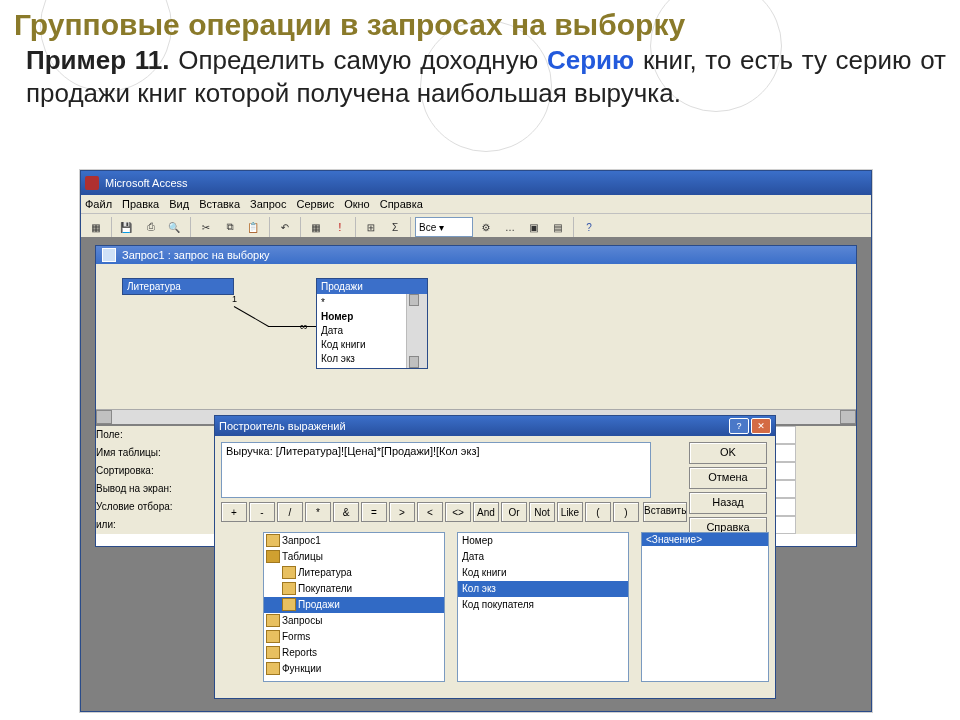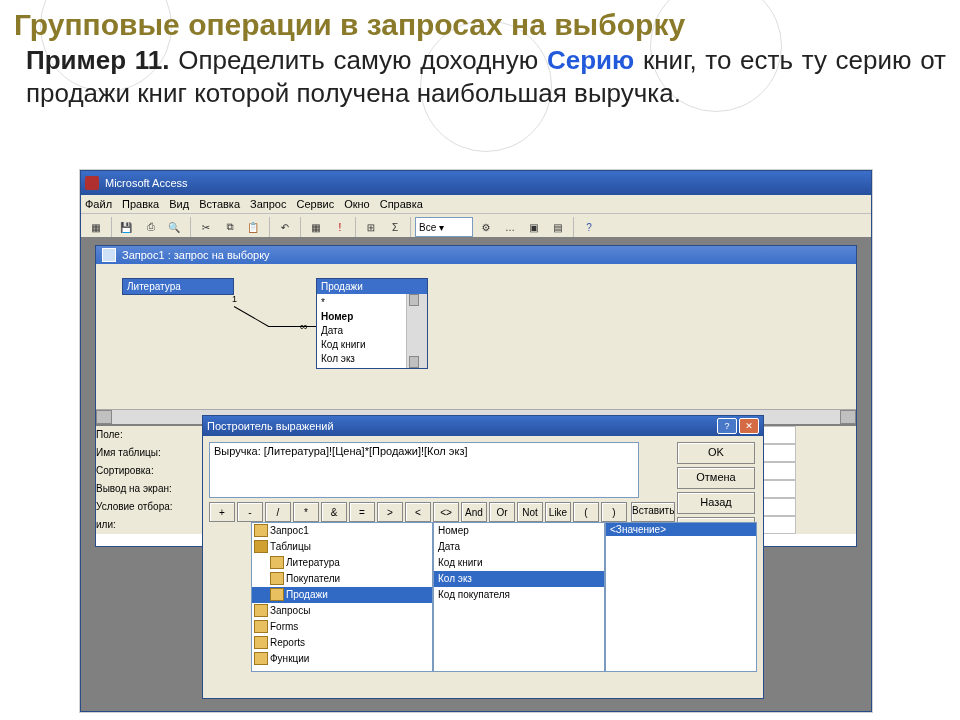--- a/index.html
+++ b/index.html
@@ -214,21 +214,21 @@
   .grid-cell .dd {
     position: absolute; right:0; top:0; bottom:0; width:14px; background:#d4d4d4; border-left:1px solid #aaa;
     display:flex; align-items:center; justify-content:center; font-size:8px;
   }
   .grid-cell.checkbox::after {
     content:""; display:block; width:11px; height:11px; border:1px solid #888; background:#fff; margin:2px auto;
   }
 
   .expr-dialog {
     position: absolute;
-    left: 202px;
+    left: 214px;
     top: 415px;
     width: 560px;
     height: 282px;
     border: 1px solid #2a4b89;
     background: #ece9d8;
     font-family: Tahoma, sans-serif;
     font-size: 11px;
     z-index: 10;
   }
   .expr-titlebar {
@@ -286,22 +286,22 @@
     font-size:10px;
     display:inline-flex;
     align-items:center;
     justify-content:center;
     padding:0 3px;
     box-shadow: inset 1px 1px 0 #fff;
   }
   .op-row .spacer { flex:1; }
   .panes {
     display:flex;
-    margin-top:0;
-    gap:0;
+    margin-top:10px;
+    gap:12px;
     height: 150px;
     padding-left: 42px;
   }
   .pane {
     border: 1px solid #7a9ac0;
     background:#fff;
     font-size:10px;
     overflow:hidden;
     position:relative;
   }

